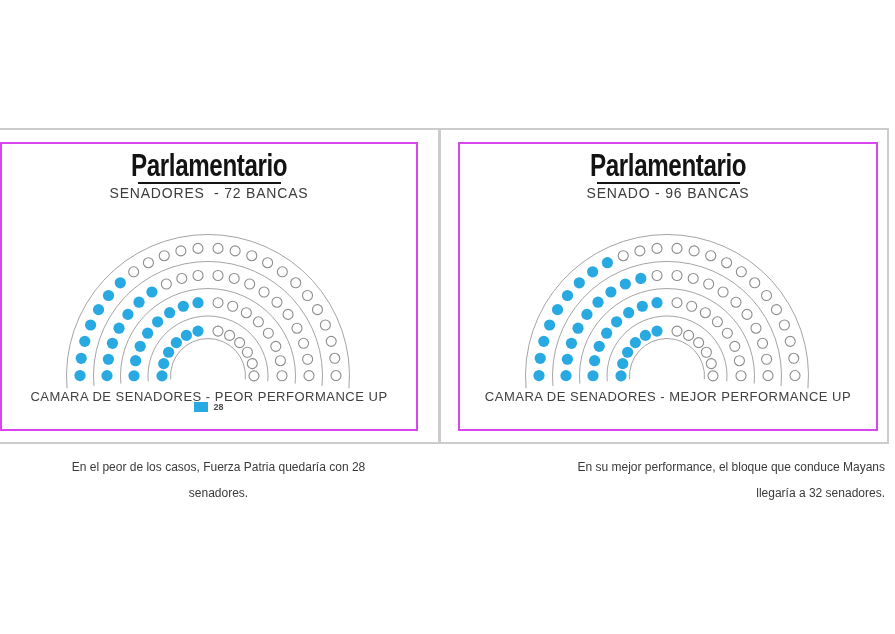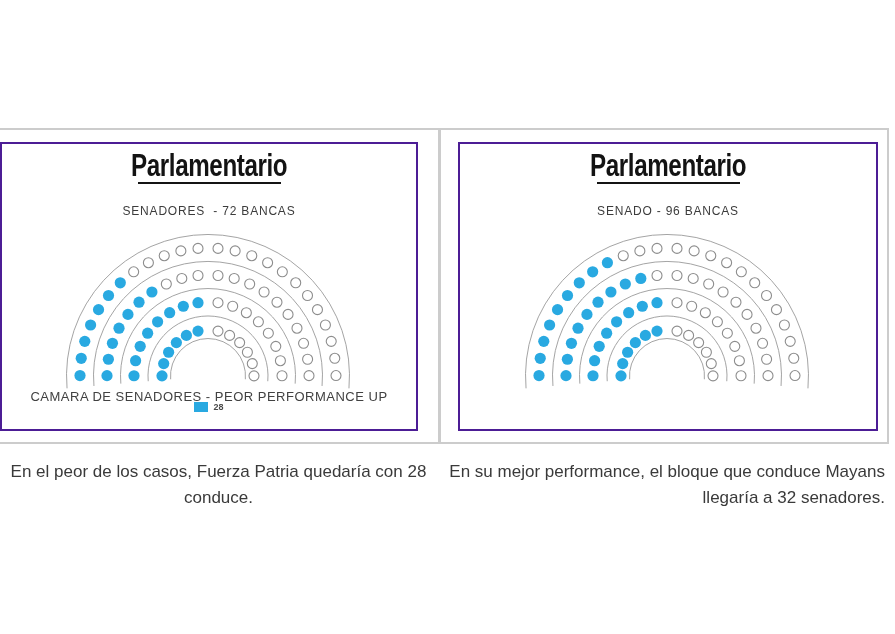--- a/index.html
+++ b/index.html
@@ -3,45 +3,45 @@
 <meta charset="utf-8">
 <style>
   html,body{margin:0;padding:0;}
   body{
     width:895px;height:634px;position:relative;background:#ffffff;overflow:hidden;
     font-family:"Liberation Sans", sans-serif;
   }
   .frame{position:absolute;border:2px solid #cccccc;background:#ffffff;}
   #frame-left{left:-3px;top:128px;width:439px;height:312px;}
   #frame-right{left:439px;top:128px;width:446px;height:312px;}
-  .panel{position:absolute;top:142px;height:289px;border:2px solid #4c1d95;background:#ffffff;box-sizing:border-box;}
+  .panel{position:absolute;top:142px;height:289px;border:2px solid #d946ef;background:#ffffff;box-sizing:border-box;}
   #panel-0{left:0px;width:418px;}
   #panel-1{left:458px;width:420px;}
   .panel-header{position:absolute;left:0;right:0;top:7px;text-align:center;z-index:2;}
   .panel-title{
     margin:0;font-size:31px;font-weight:bold;color:#131313;letter-spacing:-0.5px;
     display:inline-block;transform:scaleX(0.78);transform-origin:50% 50%;line-height:30px;
     font-family:"Liberation Sans", sans-serif;
   }
   .title-rule{width:143px;height:2px;background:#141414;margin:1px auto 0;}
   .panel-subtitle{
-    margin-top:20px;font-size:12px;letter-spacing:0.8px;color:#3c3c3c;white-space:pre;
+    margin-top:1px;font-size:14px;letter-spacing:0.8px;color:#3c3c3c;white-space:pre;
   }
   .hemicycle{position:absolute;left:0;top:0;width:100%;height:100%;z-index:1;}
   .chart-footer{
     position:absolute;left:0;right:0;top:245px;text-align:center;
     font-size:13px;letter-spacing:0.5px;color:#414141;z-index:2;
   }
   .legend{
     position:absolute;left:0;right:0;top:258px;display:flex;align-items:center;
     justify-content:center;gap:5px;z-index:2;font-weight:bold;
   }
   .legend-swatch{width:14px;height:10px;display:inline-block;}
   .legend-value{font-size:9px;color:#4a4a4a;}
-  .caption{position:absolute;top:442px;text-align:center;font-size:17px;line-height:26px;color:#3a3a3a;}
+  .caption{position:absolute;top:442px;text-align:center;font-size:12px;line-height:26px;color:#3a3a3a;}
   #caption-0{left:0;width:437px;}
   #caption-1{left:439px;width:446px;text-align:right;}
 </style>
 </head>
 <body>
 
 <div class="frame" id="frame-left"></div>
 <div class="frame" id="frame-right"></div>
 
 <section class="panel" id="panel-0">
@@ -214,22 +214,23 @@
       <circle cx="265.60" cy="118.72" r="5" fill="#ffffff" stroke="#8d8d8d" stroke-width="1.1"></circle>
       <circle cx="249.76" cy="111.71" r="5" fill="#ffffff" stroke="#8d8d8d" stroke-width="1.1"></circle>
       <circle cx="233.13" cy="106.91" r="5" fill="#ffffff" stroke="#8d8d8d" stroke-width="1.1"></circle>
       <circle cx="216.00" cy="104.39" r="5" fill="#ffffff" stroke="#8d8d8d" stroke-width="1.1"></circle>
     </svg>
   <div class="panel-header">
     <h1 class="panel-title">Parlamentario</h1>
     <div class="title-rule"></div>
     <div class="panel-subtitle">SENADO - 96 BANCAS</div>
   </div>
+  <div class="chart-footer">CAMARA DE SENADORES - MEJOR PERFORMANCE UP</div>
 </section>
 
 <p class="caption" id="caption-0">
   <span>En el peor de los casos, Fuerza Patria quedaría con 28</span><br>
-  <span>conduce.</span>
+  <span>senadores.</span>
 </p>
 <p class="caption" id="caption-1">
   <span>En su mejor performance, el bloque que conduce Mayans</span><br>
   <span>llegaría a 32 senadores.</span>
 </p>
 
 </body></html>

